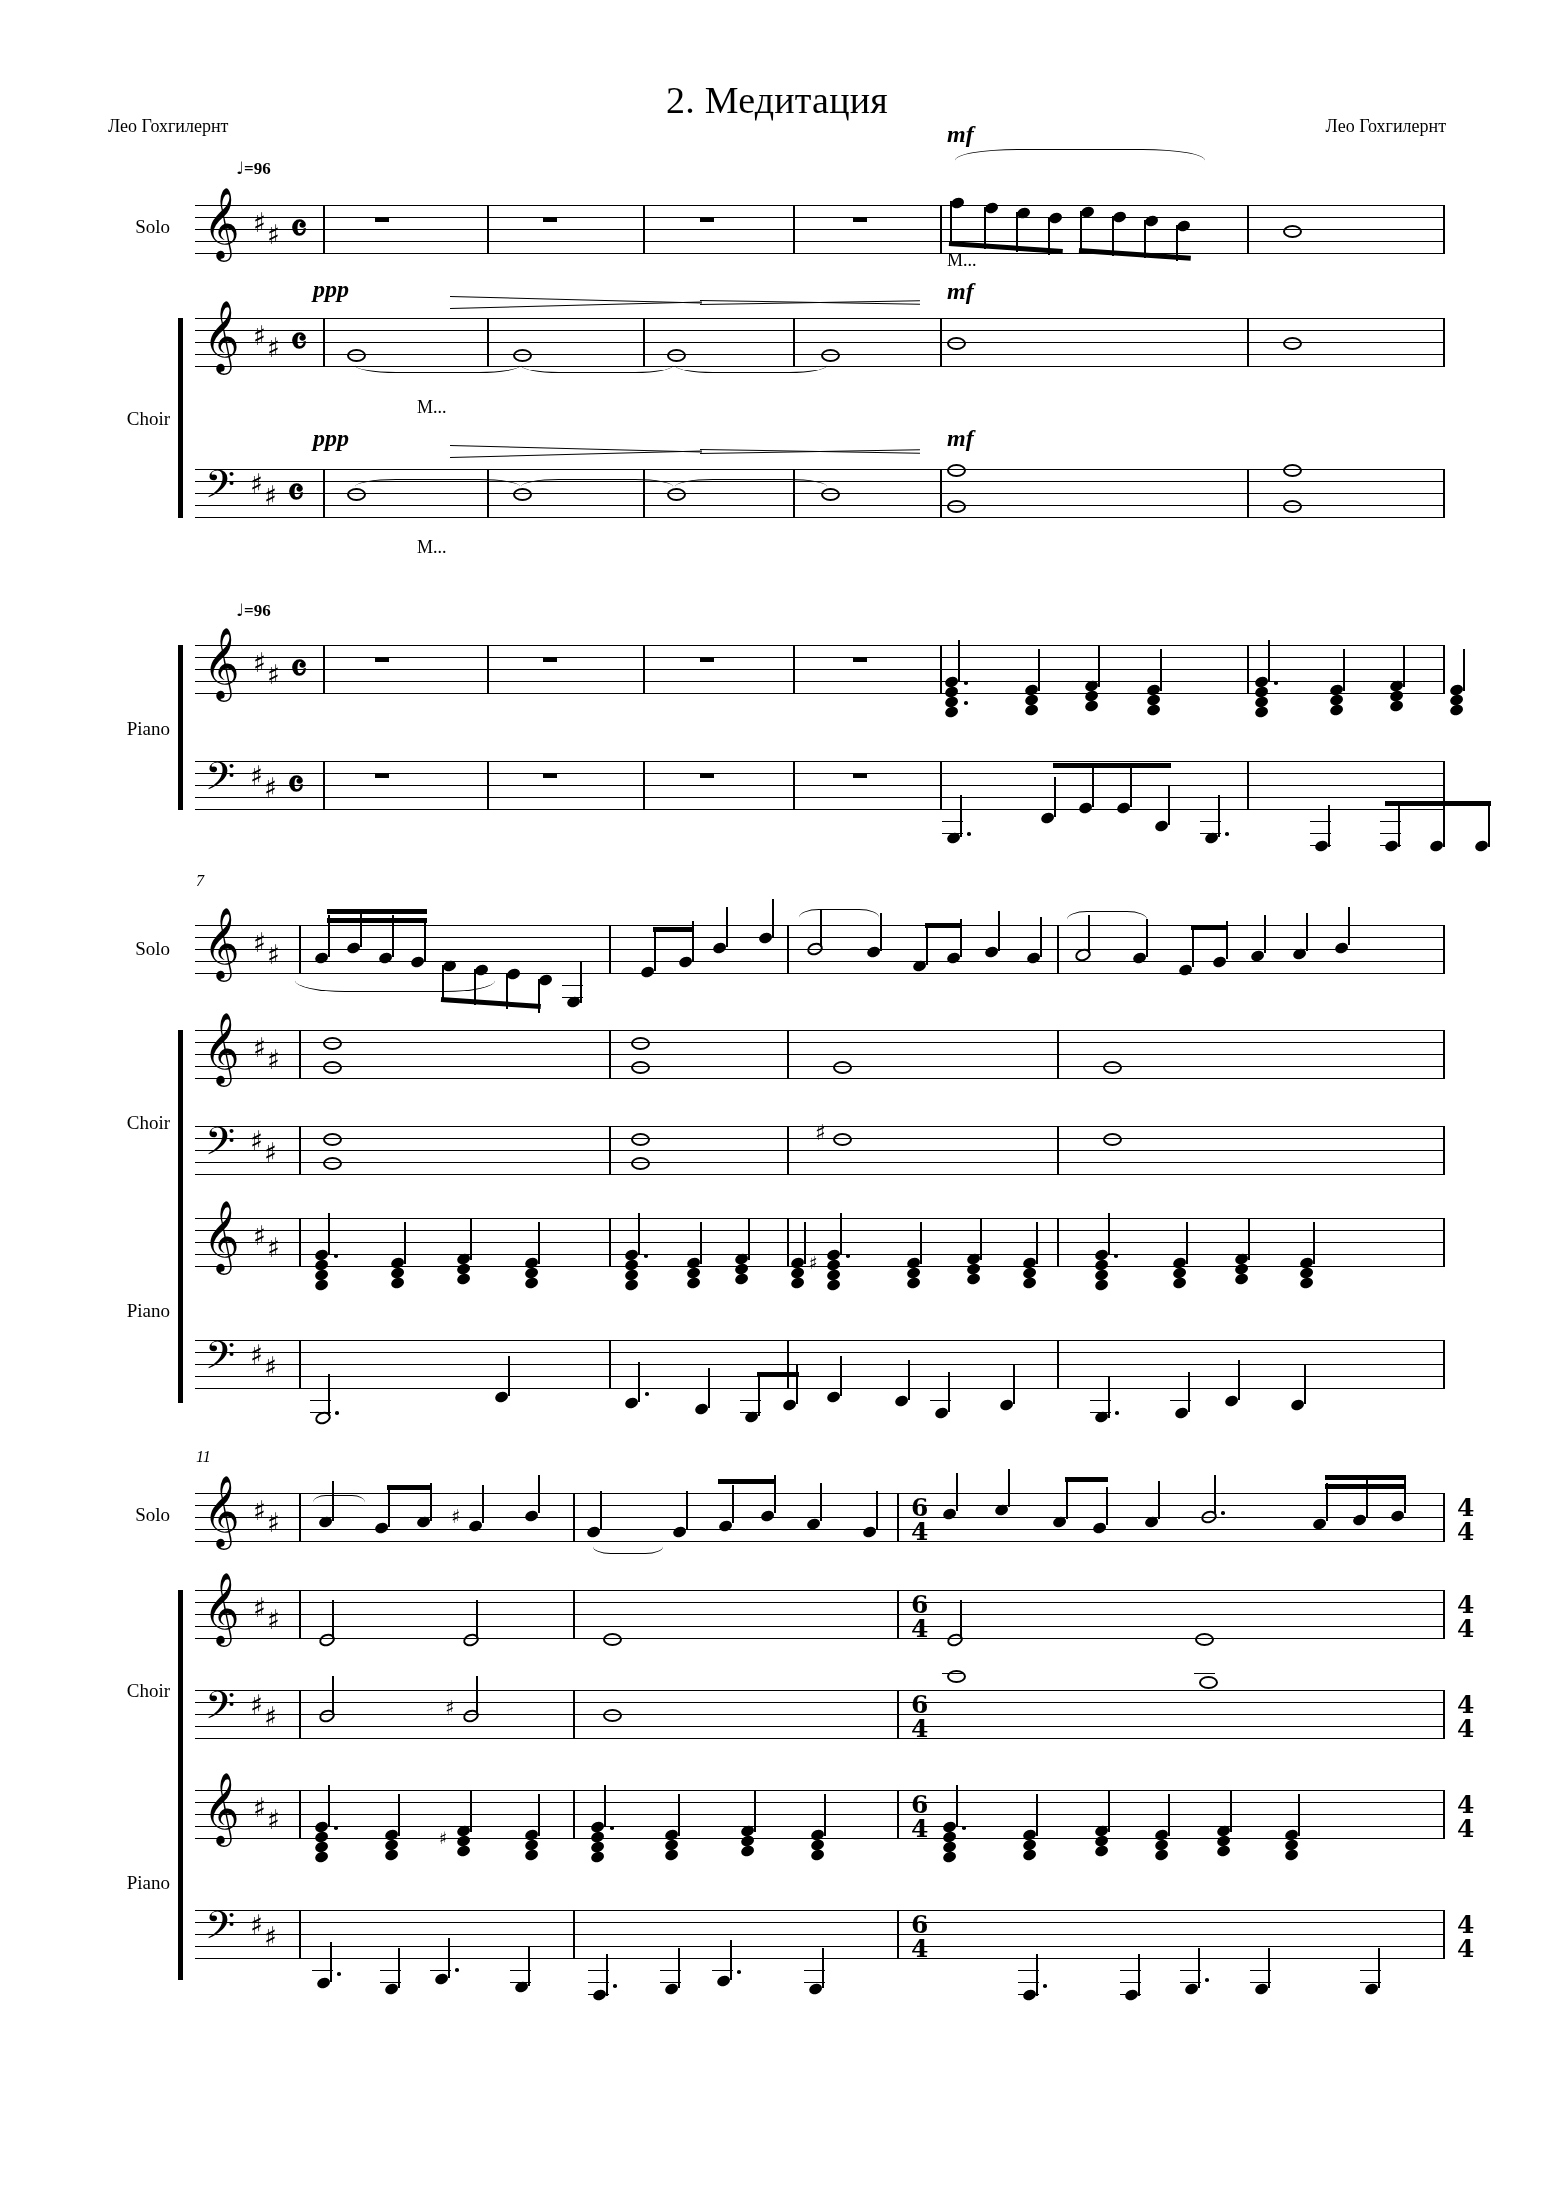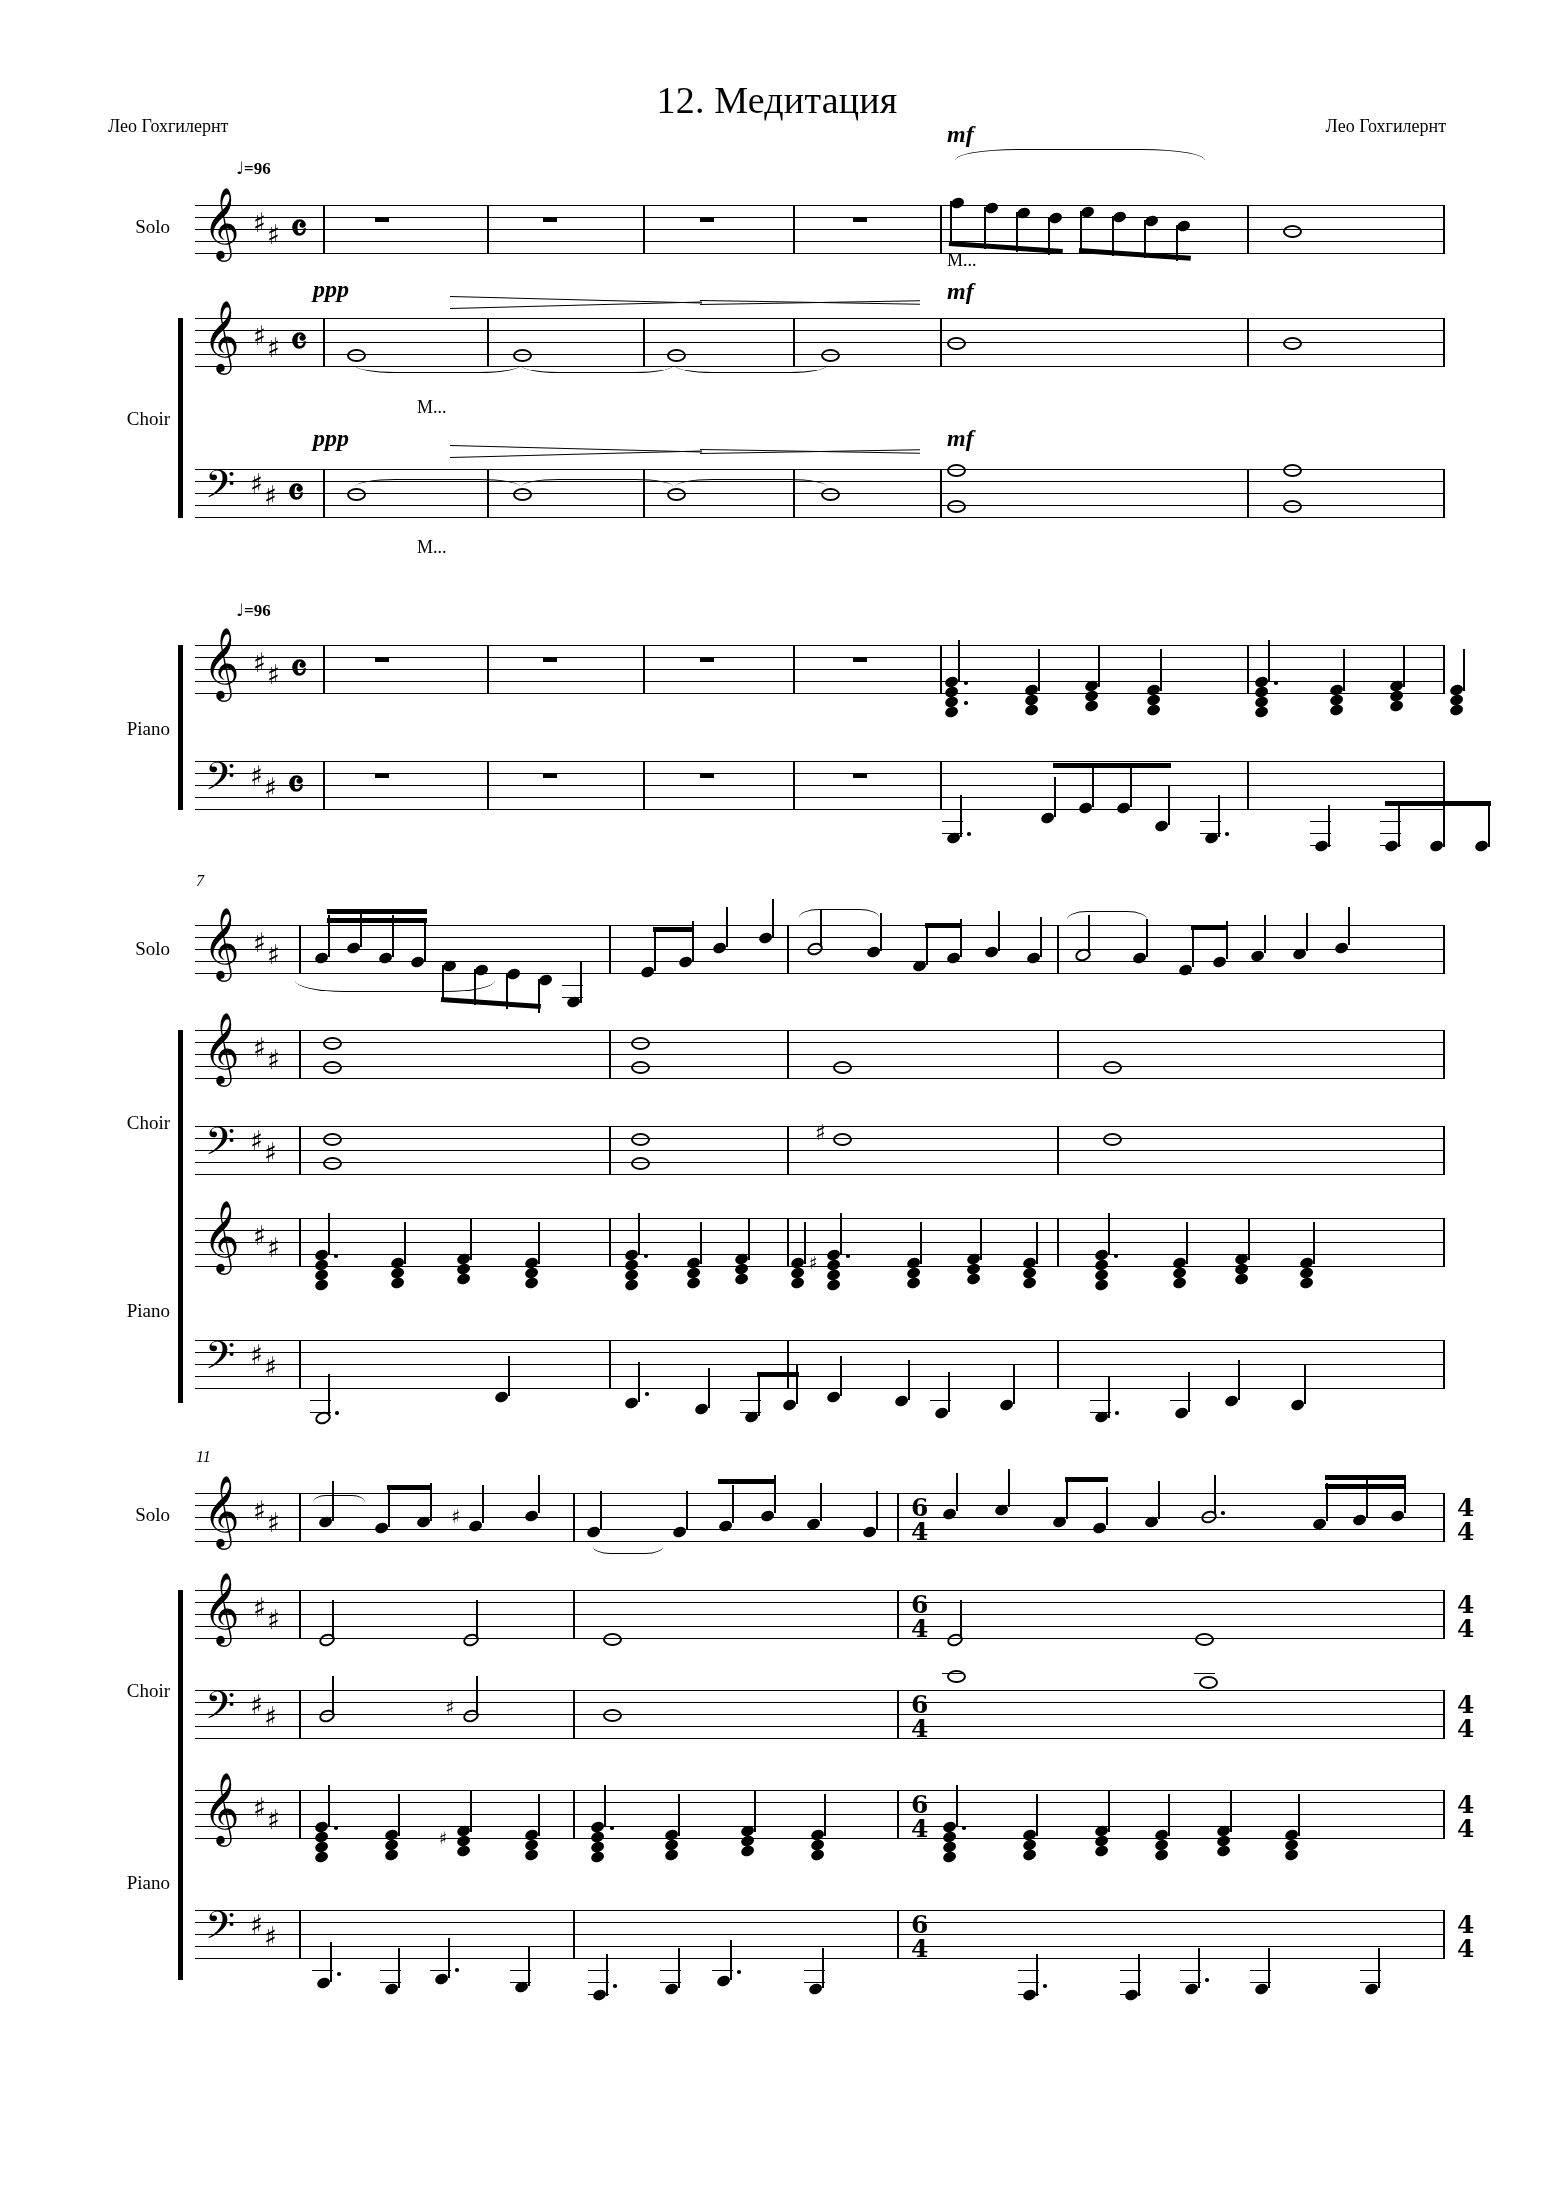--- a/index.html
+++ b/index.html
@@ -192,21 +192,21 @@
     height: 1.2px;
     background: #000;
     transform-origin: left center;
   }
 </style>
 </head>
 <body>
 
 <div class="page">
 
-  <div class="title">12. Медитация</div>
+  <div class="title">2. Медитация</div>
   <div class="composer-left">Лео Гохгилернт</div>
   <div class="composer-right">Лео Гохгилернт</div>
 
   <div class="system" style="left:0; top:0; width:1554px; height:620px;">
 
     <div class="tempo" style="left:236px; top:158px;">
       <span style="font-family:'DejaVu Sans',sans-serif;font-size:17px;">♩</span><span>=96</span>
     </div>
 
     <div class="label" style="left:60px; top:216px; width:110px;">Solo</div>

